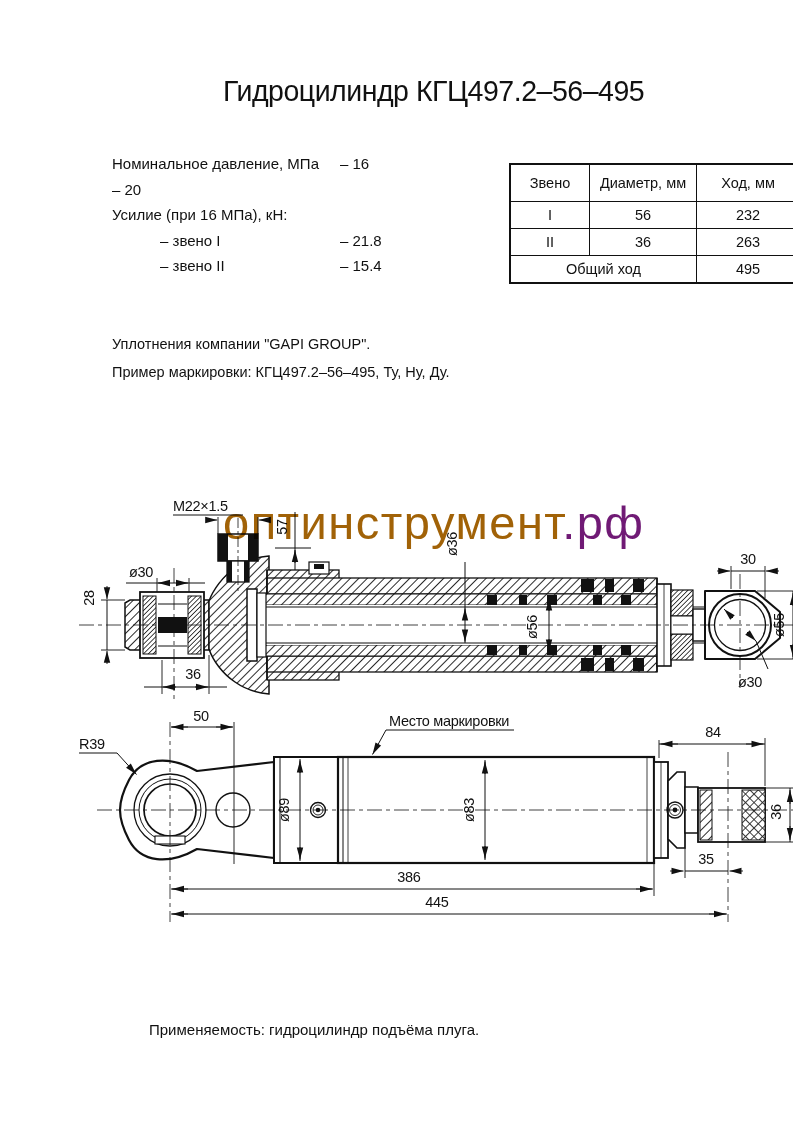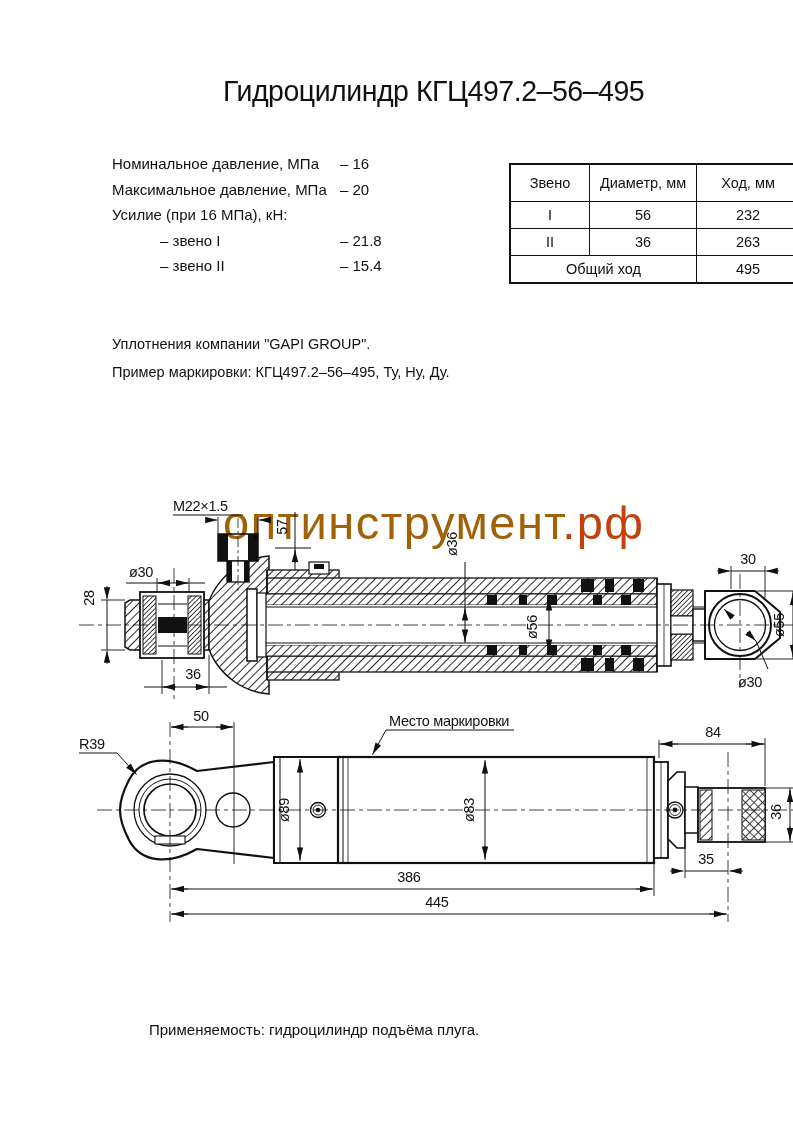--- a/index.html
+++ b/index.html
@@ -15,38 +15,37 @@
               font-size:14.5px;text-align:center;}
   .tech-table td,.tech-table th{border:1.5px solid #111;font-weight:normal;padding:0 6px;}
   .tech-table{border:2px solid #111;}
   .tech-table th{height:36px;width:66px;}
   .tech-table .c2{width:94px;} .tech-table .c3{width:90px;}
   .tech-table td{height:26px;}
   .notes{position:absolute;left:75px;top:331px;font-size:14.5px;line-height:27.5px;}
   .app-note{position:absolute;left:112px;top:1021px;font-size:15px;}
   .watermark{position:absolute;left:186px;top:495px;font-size:47px;letter-spacing:1.5px;
              white-space:nowrap;z-index:4;mix-blend-mode:multiply;pointer-events:none;}
-  .wm-main{color:#a16207;} .wm-suffix{color:#c2410c;}
+  .wm-main{color:#a16207;} .wm-suffix{color:#701a75;}
   svg{position:absolute;left:0;top:0;z-index:2;}
   svg text{fill:#111;stroke:none;font-family:"Liberation Sans",sans-serif;font-size:14.5px;letter-spacing:-0.3px;}
 </style>
 </head>
 <body>
 
 <div class="page">
 
   <div class="title"><span>Гидроцилиндр КГЦ497.2–56–495</span></div>
 
   <div class="specs">
     <div class="spec-row">
       <span>Номинальное давление, МПа</span>
       <span>– 16</span>
     </div>
     <div class="spec-row">
-      <span>Максимальное давление, МПа</span>
       <span>– 20</span>
     </div>
     <div class="spec-row">
       <span>Усилие (при 16 МПа), кН:</span>
       <span></span>
     </div>
     <div class="spec-row">
       <span class="ind">– звено I</span>
       <span>– 21.8</span>
     </div>

